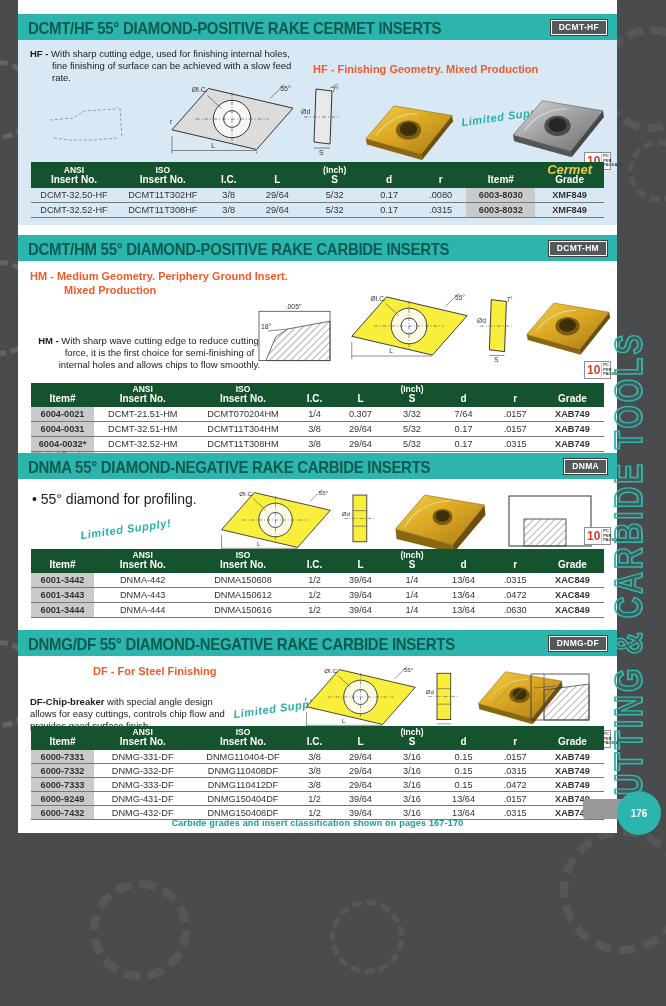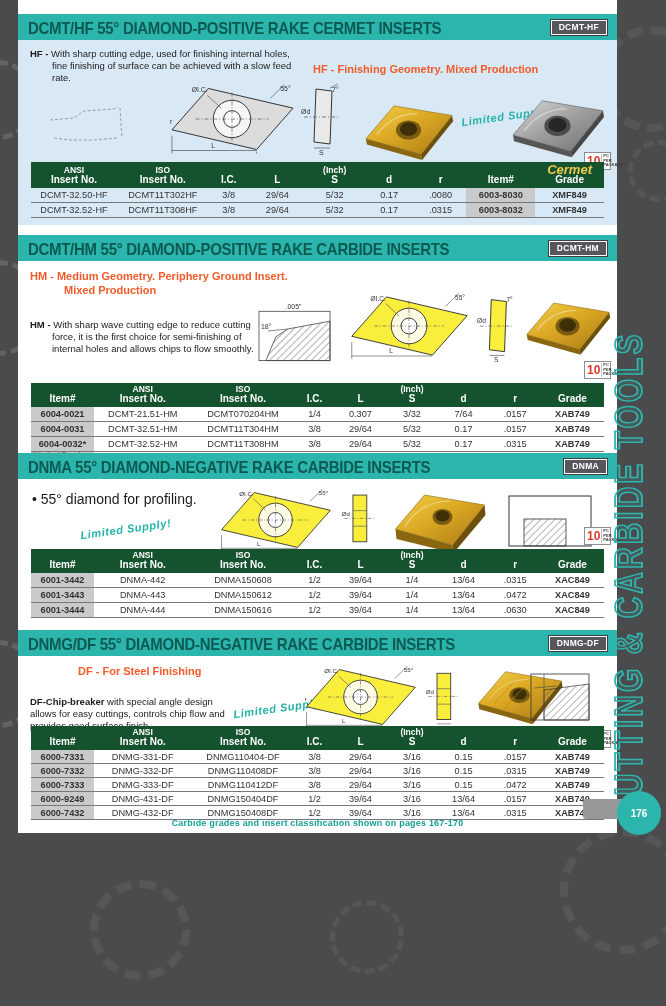--- a/index.html
+++ b/index.html
@@ -258,21 +258,21 @@
   <div class="section" style="top:235px;height:210px;">
     <div class="band">
       <span class="title">DCMT/HM 55° DIAMOND-POSITIVE RAKE CARBIDE INSERTS</span>
       <span class="tag">DCMT-HM</span>
     </div>
     <div class="body" style="height:184px;">
       <div class="highlight" style="left:12px;top:8px;">
         <div>HM - Medium Geometry. Periphery Ground Insert.</div>
         <div class="indent">Mixed Production</div>
       </div>
-      <p class="desc" style="left:12px;top:58px;width:215px;">
+      <p class="desc" style="left:12px;top:74px;width:215px;text-align:center;">
         <b>HM -</b>
         <span>With sharp wave cutting edge to reduce cutting force, it is the first choice for semi-finishing of internal holes and allows chips to flow smoothly.</span>
       </p>
 
       <svg class="diagram" style="left:240px;top:40px;" width="74" height="62" viewBox="0 0 75 62">
         <rect x="1" y="10" width="72" height="50" fill="none" stroke="#444" stroke-width="0.8"></rect>
         <polygon points="30,28 73,20 73,60 8,60 18,36" fill="url(#hatch)" stroke="#444" stroke-width="0.8"></polygon>
         <line class="thin" x1="10" y1="30" x2="30" y2="28"></line>
         <text x="28" y="8">.005"</text>
         <text x="3" y="28">18°</text>
@@ -546,21 +546,21 @@
       </table>
     </div>
   </div>
 
   <div class="section" style="top:630px;height:190px;">
     <div class="band">
       <span class="title">DNMG/DF 55° DIAMOND-NEGATIVE RAKE CARBIDE INSERTS</span>
       <span class="tag">DNMG-DF</span>
     </div>
     <div class="body" style="height:164px;">
-      <div class="highlight" style="left:12px;top:8px;padding-left:48px;">DF - For Steel Finishing</div>
+      <div class="highlight" style="left:27px;top:8px;padding-left:48px;">DF - For Steel Finishing</div>
       <p class="desc" style="left:12px;top:40px;width:200px;padding-left:0;text-indent:0;">
         <b>DF-Chip-breaker</b>
         <span>with special angle design allows for easy cuttings, controls chip flow and provides good surface finish</span>
       </p>
       <div class="limited" style="left:215px;top:46px;">Limited Supply!</div>
 
       <svg class="diagram" style="left:285px;top:6px;" width="115" height="70" viewBox="0 0 130 78">
         <polygon class="dia-outline" points="4,50 41,8 127,28 90,70" fill="#f9ee3b"></polygon>
         <circle class="dia-outline" cx="65" cy="39" r="19" fill="#fdfbe2"></circle>
         <circle class="dia-outline" cx="65" cy="39" r="8.5" fill="#ffffff"></circle>

